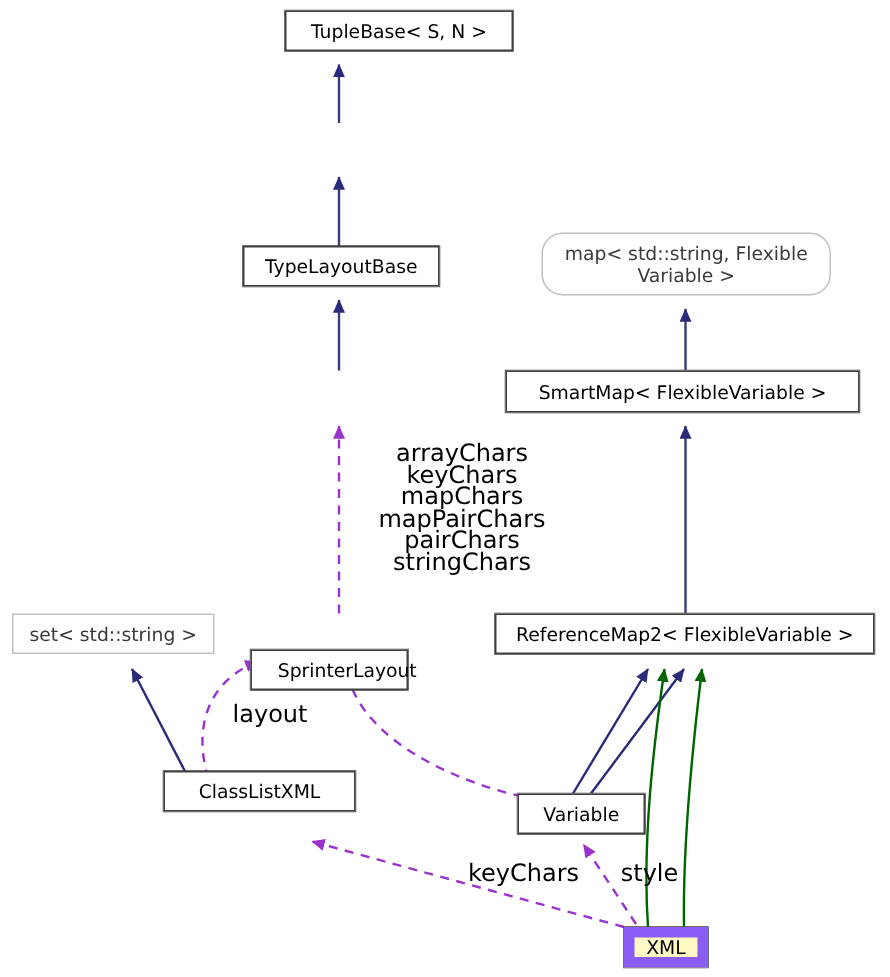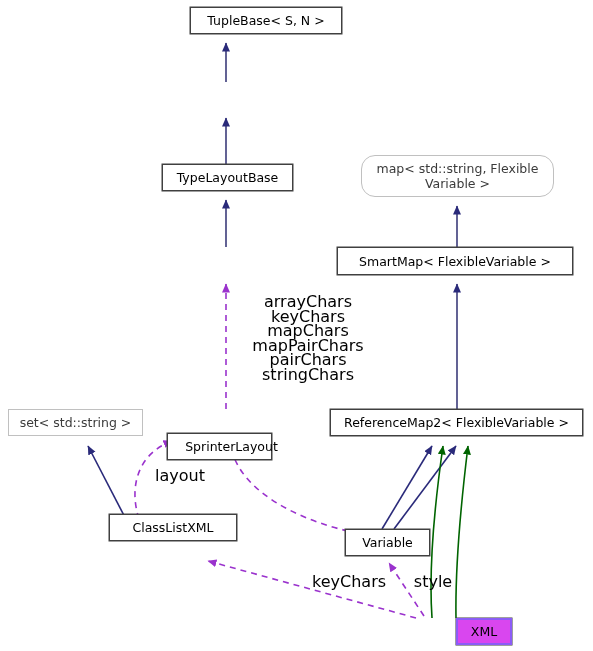--- a/index.html
+++ b/index.html
@@ -37,24 +37,23 @@
     box-shadow: 0 0 0 0.5px #404040;
     white-space: pre-line;
     z-index: 3;
   }
   .node.external {
     border: 1px solid #c0c0c0;
     box-shadow: none;
     color: #3b3b3b;
   }
   .node.current {
-    background: #d946ef;
-    border: 2px solid #8b5cf6;
+    background: #fef9c3;
+    border: 7px solid #8b5cf6;
     box-shadow: 0 0 0 0.5px #404040;
-    margin-left: 40px;
   }
   .edge-label {
     position: absolute;
     font-size: 16px;
     line-height: 14.6px;
     color: #000000;
     text-align: center;
     white-space: pre-line;
     z-index: 2;
     background: transparent;

